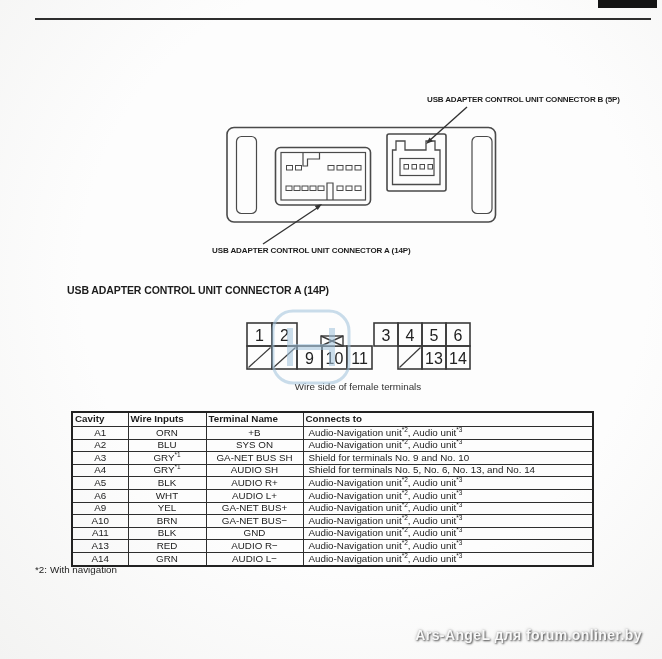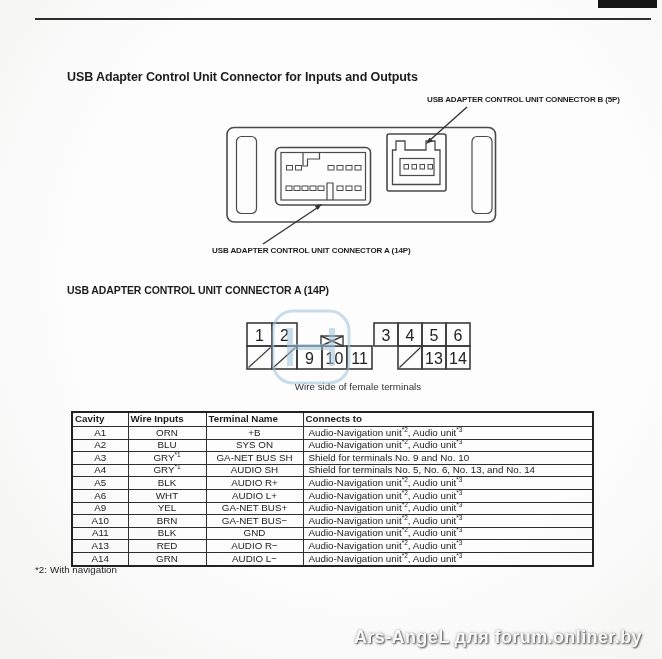--- a/index.html
+++ b/index.html
@@ -29,32 +29,31 @@
   sup { font-size:6.5px; vertical-align:super; line-height:0; }
 
   #footnotes { left:35px; top:564px; width:537px; font-size:9.8px; line-height:11.6px; color:#1c1c1c; }
   .fn { padding-left:42px; text-indent:-42px; }
   .fn-ref { padding-right:3px; }
 
   .watermark-layer { position:absolute; left:0; top:0; width:662px; height:659px; z-index:30; pointer-events:none; }
   #brand-logo-svg { position:absolute; left:268px; top:306px; opacity:0.55; }
   #brand-text { position:absolute; left:228px; top:388px; font-size:21px; font-weight:bold; letter-spacing:6px;
     color:rgba(169,200,224,0.35); -webkit-text-stroke:1.1px #9fc2dc; white-space:nowrap; }
-  #credit-text { position:absolute; right:20px; top:627px; font-size:18px; font-weight:bold; letter-spacing:0.4px;
+  #credit-text { position:absolute; right:20px; top:627px; font-size:14px; font-weight:bold; letter-spacing:0.4px;
     color:#f8f8f8; text-shadow:1px 1px 2px rgba(70,70,70,0.95), 0 0 3px rgba(120,120,120,0.6); white-space:nowrap; }
 </style>
 </head>
 <body>
 
 <div id="page">
 
   <div class="abs" id="corner-bar"></div>
   <div class="abs" id="top-rule"></div>
 
-  <div class="abs" id="page-title">USB Adapter Control Unit Connector for Inputs and Outputs</div>
 
   <div class="abs" id="connector-b-label">USB ADAPTER CONTROL UNIT CONNECTOR B (5P)</div>
   <div class="abs" id="connector-a-label">USB ADAPTER CONTROL UNIT CONNECTOR A (14P)</div>
 
   <svg id="lineart" class="abs" width="662" height="659" viewBox="0 0 662 659">
 
     <g fill="none" stroke="#4a4a4a" stroke-width="1.6">
       <rect x="227" y="127.5" width="268.5" height="94.5" rx="7" fill="#fdfdfd"></rect>
       <rect x="236.5" y="136.5" width="20" height="77" rx="5" stroke-width="1.2"></rect>
       <rect x="472" y="136.5" width="20" height="77" rx="5" stroke-width="1.2"></rect>

